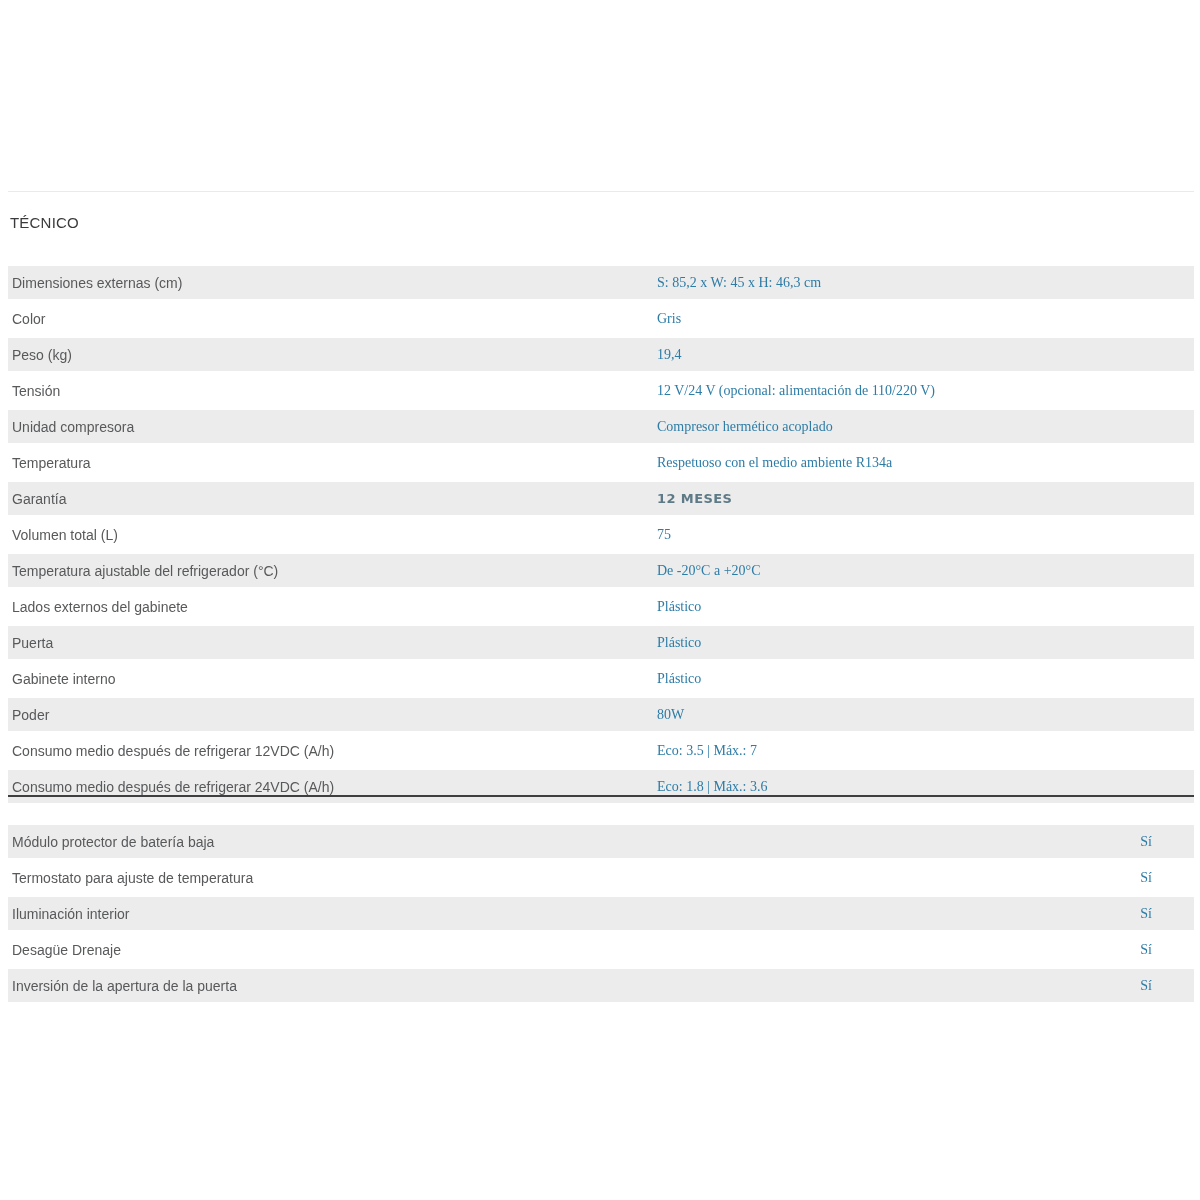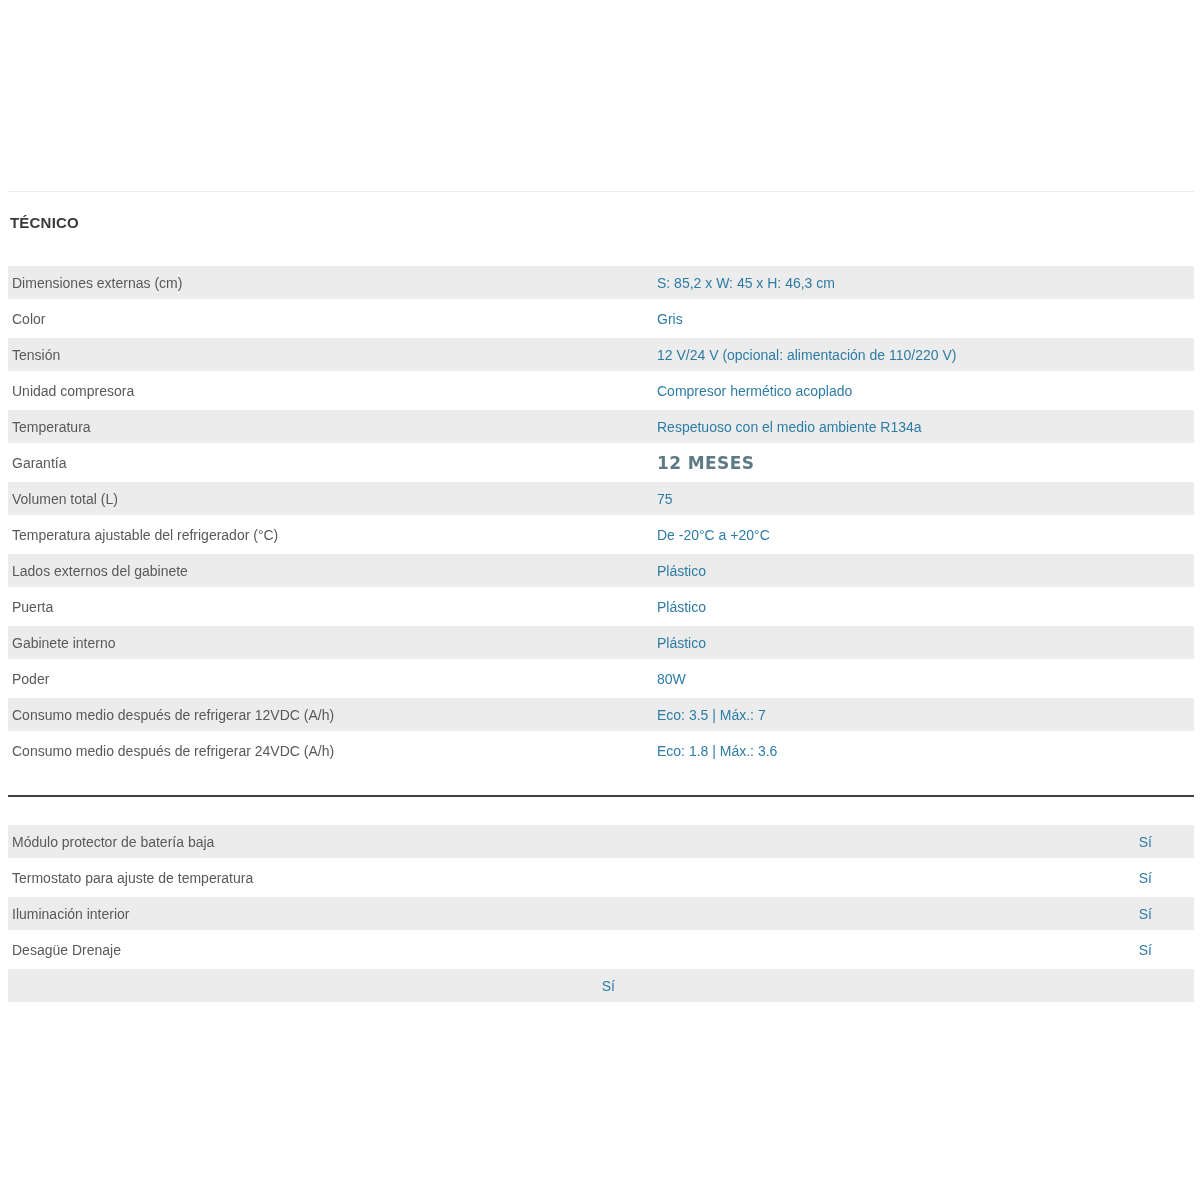--- a/index.html
+++ b/index.html
@@ -28,21 +28,21 @@
     right: 6px;
     top: 795px;
     height: 2px;
     background: var(--divider-dark, #3f3f42);
   }
   .section-title {
     position: absolute;
     left: 10px;
     font-size: 15px;
     line-height: 17px;
-    font-weight: bold;
+    font-weight: normal;
     color: var(--heading-text, #3a3a3c);
     letter-spacing: 0.2px;
   }
   #tecnico-title { top: 202px; }
   #funciones-title { top: 812px; margin-top: 20px; }
 
   .spec-table {
     position: absolute;
     left: 8px;
     right: 6px;
@@ -65,25 +65,26 @@
   .row .label {
     color: var(--label-text, #58595b);
     padding-left: 4px;
     white-space: nowrap;
     overflow: hidden;
   }
   .row .value {
     color: var(--value-text, #2d7ca6);
     white-space: nowrap;
     overflow: hidden;
+    font-family: Liberation Serif, serif;
   }
   .row .value.warranty {
     color: var(--warranty-text, #5d7a86);
     font-weight: bold;
-    font-size: 17px;
+    font-size: 13px;
     font-family: "DejaVu Sans", sans-serif;
     letter-spacing: 0.4px;
   }
   #funciones-table .value {
     text-align: right;
     padding-right: 42px;
   }
 </style>
 </head>
 <body>
@@ -93,20 +94,24 @@
 <h2 class="section-title" id="tecnico-title">TÉCNICO</h2>
 
 <div class="spec-table" id="tecnico-table">
   <div class="row">
     <span class="label">Dimensiones externas (cm)</span>
     <span class="value">S: 85,2 x W: 45 x H: 46,3 cm</span>
   </div>
   <div class="row">
     <span class="label">Color</span>
     <span class="value">Gris</span>
+  </div>
+  <div class="row">
+    <span class="label">Peso (kg)</span>
+    <span class="value">19,4</span>
   </div>
   <div class="row">
     <span class="label">Tensión</span>
     <span class="value">12 V/24 V (opcional: alimentación de 110/220 V)</span>
   </div>
   <div class="row">
     <span class="label">Unidad compresora</span>
     <span class="value">Compresor hermético acoplado</span>
   </div>
   <div class="row">
@@ -166,15 +171,16 @@
   </div>
   <div class="row">
     <span class="label">Iluminación interior</span>
     <span class="value">Sí</span>
   </div>
   <div class="row">
     <span class="label">Desagüe Drenaje</span>
     <span class="value">Sí</span>
   </div>
   <div class="row">
+    <span class="label">Inversión de la apertura de la puerta</span>
     <span class="value">Sí</span>
   </div>
 </div>
 
 </body></html>

